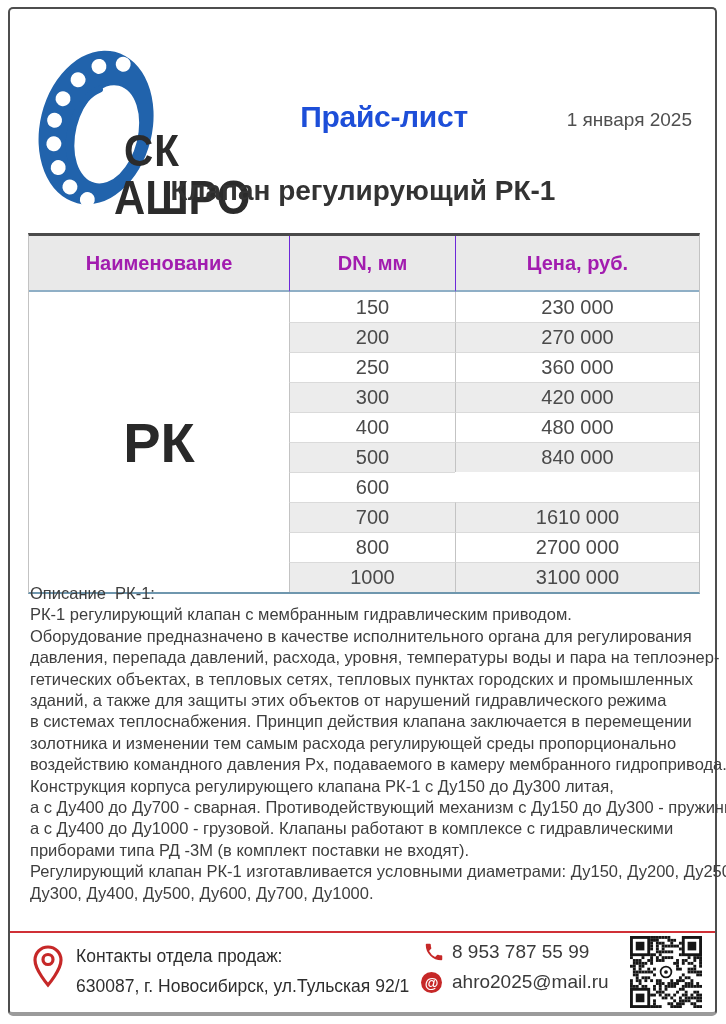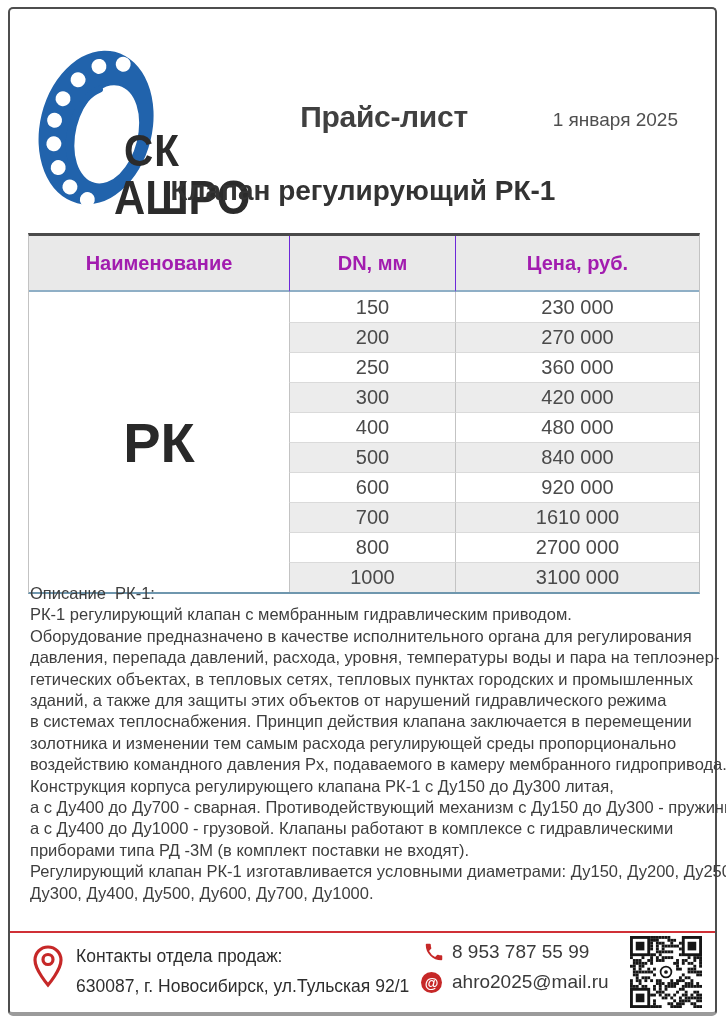--- a/index.html
+++ b/index.html
@@ -18,23 +18,23 @@
   .logo-line1 {
     position:absolute; left:96px; top:98px; font-size:44px; font-weight:bold;
     color:#2b2b2b; letter-spacing:1px; transform:scaleX(0.92); transform-origin:left top;
   }
   .logo-line2 {
     position:absolute; left:86px; top:142px; font-size:48px; font-weight:bold;
     color:#2b2b2b; letter-spacing:0; transform:scaleX(0.9); transform-origin:left top;
   }
   .doc-title {
     position:absolute; top:100px; left:0; width:726px; box-sizing:border-box; padding-left:42px;
-    text-align:center; font-size:30px; font-weight:bold; color:#404040; letter-spacing:-0.3px;
-  }
-  .doc-date { position:absolute; top:109px; right:48px; font-size:19px; color:#4f4f4f; }
+    text-align:center; font-size:30px; font-weight:bold; color:#1d4ed8; letter-spacing:-0.3px;
+  }
+  .doc-date { position:absolute; top:109px; right:34px; font-size:19px; color:#4f4f4f; }
   .product-title {
     position:absolute; top:175px; left:0; width:726px; text-align:center;
     font-size:28px; font-weight:bold; color:#333;
   }
   
   .price-table {
     position:absolute; left:28px; top:233px;
     display:grid; grid-template-columns:260px 166px 244px;
     grid-template-rows:56px repeat(10, 30px);
     border:1px solid #c3c3c3; border-top:3px solid #4a4a4a; border-bottom:2px solid #6f97ae;
@@ -115,21 +115,20 @@
     <div class="cell stripe sep" style="grid-area: 3 / 3;">270 000</div>
     <div class="cell sep" style="grid-area: 4 / 2;">250</div>
     <div class="cell sep" style="grid-area: 4 / 3;">360 000</div>
     <div class="cell stripe sep" style="grid-area: 5 / 2;">300</div>
     <div class="cell stripe sep" style="grid-area: 5 / 3;">420 000</div>
     <div class="cell sep" style="grid-area: 6 / 2;">400</div>
     <div class="cell sep" style="grid-area: 6 / 3;">480 000</div>
     <div class="cell stripe sep" style="grid-area: 7 / 2;">500</div>
     <div class="cell stripe sep" style="grid-area: 7 / 3;">840 000</div>
     <div class="cell sep" style="grid-area: 8 / 2;">600</div>
-    <div class="cell sep" style="grid-area: 8 / 3;">920 000</div>
     <div class="cell stripe sep" style="grid-area: 9 / 2;">700</div>
     <div class="cell stripe sep" style="grid-area: 9 / 3;">1610 000</div>
     <div class="cell sep" style="grid-area: 10 / 2;">800</div>
     <div class="cell sep" style="grid-area: 10 / 3;">2700 000</div>
     <div class="cell stripe sep" style="grid-area: 11 / 2;">1000</div>
     <div class="cell stripe sep" style="grid-area: 11 / 3;">3100 000</div>
   </div>
 
 <div class="description">
     <div class="desc-line">Описание&nbsp; РК-1:</div>

